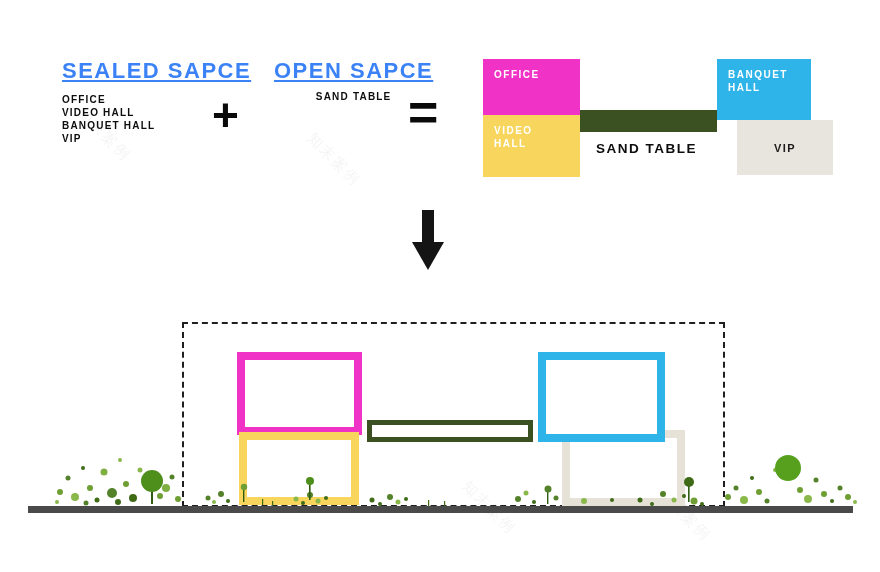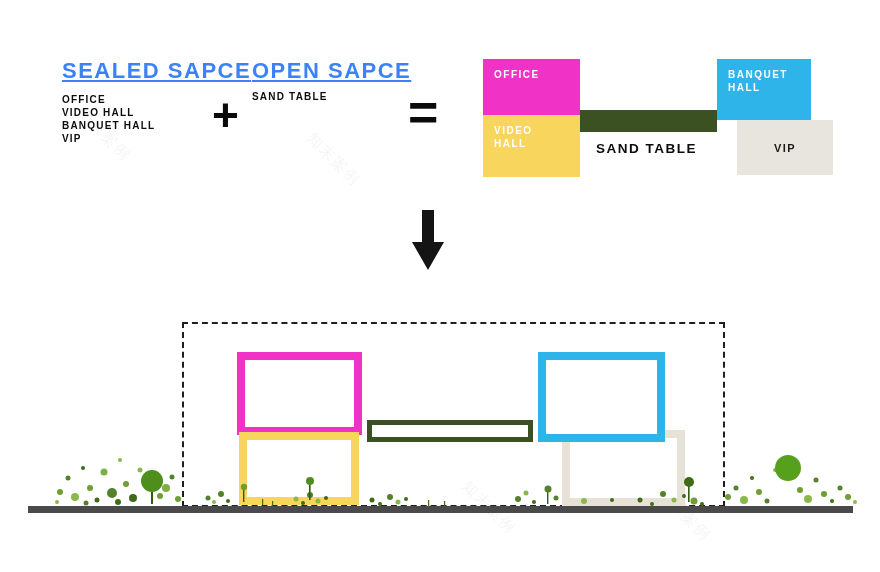--- a/index.html
+++ b/index.html
@@ -10,21 +10,21 @@
   
   .wm{position:absolute;font-size:15px;color:#999;opacity:.10;transform:rotate(45deg);letter-spacing:2px;white-space:nowrap;}
   .wm1{left:70px;top:125px;}
   .wm2{left:300px;top:150px;}
   .wm3{left:455px;top:498px;}
   .wm4{left:650px;top:505px;}
 
   
   .group{position:absolute;}
   .g-sealed{left:62px;top:58px;}
-  .g-open{left:252px;top:58px;}
+  .g-open{left:274px;top:58px;text-align:center;}
   .h1{font-size:22px;font-weight:700;letter-spacing:1.5px;color:#3b82f6;text-decoration:underline;}
   .items{margin-top:9px;}
   .item{font-size:10px;font-weight:700;letter-spacing:1.2px;line-height:13px;color:#0d0d0d;}
   .subtitle{margin-top:7px;font-size:10px;font-weight:700;letter-spacing:1.2px;color:#0d0d0d;}
   .op{position:absolute;font-weight:700;color:#0a0a0a;line-height:1;}
   .op-plus{left:212px;top:92px;font-size:46px;}
   .op-eq{left:408px;top:86px;font-size:52px;}
 
   
   .blk{position:absolute;box-sizing:border-box;}

